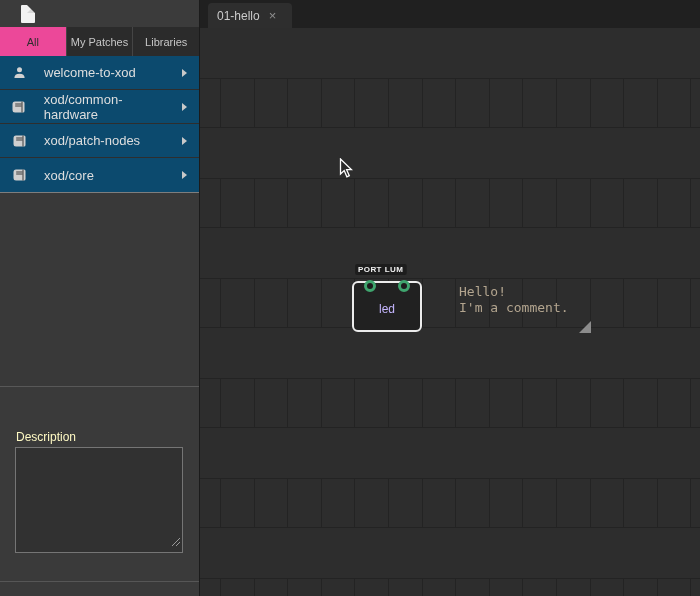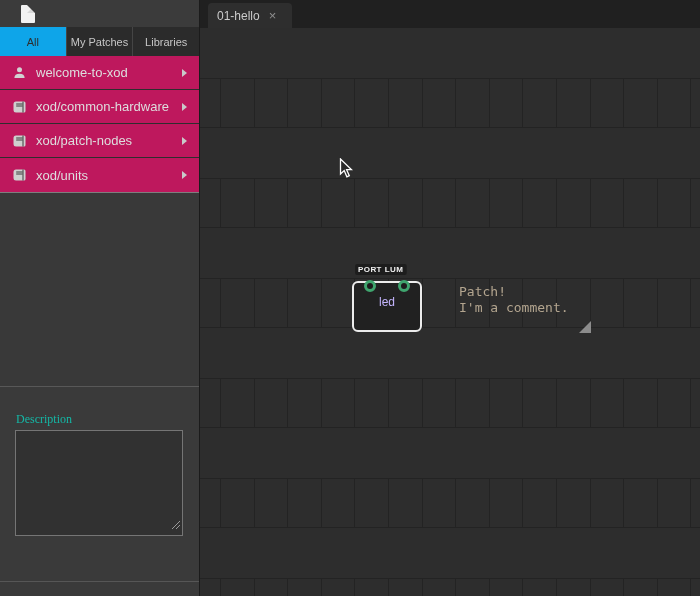--- a/index.html
+++ b/index.html
@@ -12,34 +12,34 @@
   .sidebar { width:200px; height:596px; display:flex; flex-direction:column;
              background:#393939; border-right:1px solid #1b1b1b; }
   .sb-toolbar { height:27px; background:#3b3b3b; display:flex; align-items:center; padding-left:21px; }
   .doc-icon { width:14px; height:18px; background:#f2f2f2; border-radius:1px; position:relative; }
   .doc-icon::after { content:''; position:absolute; top:0; right:0; width:0; height:0;
                      border:4px solid; border-color:#3b3b3b #3b3b3b #d8d8d8 transparent; border-top-color:#3b3b3b; }
   .sb-tabs { height:29px; display:flex; background:#2b2b2b; }
   .sb-tab { flex:1; display:flex; align-items:center; justify-content:center;
             font-size:11px; color:#c6c6c6; border-right:1px solid #454545; cursor:default; }
   .sb-tab:last-child { border-right:none; }
-  .sb-tab.active { background:#0ea5e9; color:#2e2e2e; }
+  .sb-tab.active { background:#ec4899; color:#2e2e2e; }
   .sb-list { border-bottom:1px solid #7e7e7e; }
-  .sb-item { height:34px; background:#be185d; border-bottom:1px solid #2e2e2e;
-             display:flex; align-items:center; padding:12px 12px; }
+  .sb-item { height:34px; background:#0c4a6e; border-bottom:1px solid #2e2e2e;
+             display:flex; align-items:center; padding:12px 12px;gap:8px; }
   .sb-item:last-child { border-bottom:none; }
   .sb-item .li-icon { width:14px; display:flex; justify-content:center; margin-right:10px; }
   .sb-item .li-label { font-size:13px; color:#dedede; }
   .chevron { margin-left:auto; width:0; height:0;
              border-left:5px solid #c9c9c9; border-top:4px solid transparent; border-bottom:4px solid transparent; }
   .sb-spacer { flex:1; background:#393939; }
   .sb-patch { height:195px; background:#3a3a3a; border-top:1px solid #585858; padding:10px 16px 0 16px; }
   .patch-line { font-size:13px; color:#8f8f8f; }
   .patch-name { color:var(--patch-link,#3ab6d6); font-weight:bold; text-decoration:none; }
-  .desc-label { font-size:12px; color:#14b8a6; margin-top:15px; margin-bottom:3px;font-family:Liberation Serif, serif; }
+  .desc-label { font-size:12px; color:#fef9c3; margin-top:33px; margin-bottom:3px; }
   .desc-wrap { position:relative; width:168px; height:106px; margin-left:-1px; }
   .desc-wrap textarea { width:168px; height:106px; background:#313131; border:1px solid #757575;
                         resize:none; outline:none; color:#cccccc; font-family:"Liberation Sans",sans-serif; }
   .desc-handle { position:absolute; right:2px; bottom:2px; }
   .sb-bottom { height:15px; background:#3a3a3a; border-top:1px solid #565656; }
 
   
   .editor { flex:1; display:flex; flex-direction:column; }
   .tabbar { height:28px; background:#202020; display:flex; align-items:flex-end; }
   .etab { margin-left:8px; height:25px; width:84px; background:#2e2e2e; border-radius:4px 4px 0 0;
@@ -48,21 +48,21 @@
 
   .canvas { position:relative; height:568px; background:#2d2d2d; overflow:hidden; }
   .grid-band { position:absolute; left:0; right:0; height:50px;
                border-top:1px solid #232323; border-bottom:1px solid #232323;
                background:repeating-linear-gradient(to right,
                  transparent 0px, transparent 20px, #232323 20px, #232323 21px, transparent 21px, transparent 33.6px); }
 
   
   .node { position:absolute; left:152px; top:253px; width:70px; height:51px;
           background:#212121; border:2px solid #ececec; border-radius:6px;
-          display:flex; justify-content:center; padding-top:12px; }
+          display:flex; align-items:center; justify-content:center; padding-top:4px; }
   .node-label { font-size:12px; color:#c4b5fd; }
   .pin { position:absolute; width:12px; height:12px; border-radius:50%;
          border:3px solid var(--pin-outline,#3fa56e); background:#1d1d1d; top:-3px; }
   .pin.p0 { left:10px; } .pin.p1 { left:44px; }
   .pin-label { position:absolute; top:-19px; transform:translateX(-50%);
                background:#1d1d1d; color:#f0f0f0; font-size:8px; font-weight:bold;
                letter-spacing:.4px; padding:1px 3px; border-radius:2px; white-space:nowrap; }
   .pin-label.l0 { left:16px; } .pin-label.l1 { left:40px; }
 
   
@@ -124,21 +124,21 @@
         <span class="chevron"></span>
       </div>
       <div class="sb-item">
         <span class="li-icon">
           <svg viewBox="0 0 13 12" width="13" height="12">
               <path d="M3 0.5 L11 0.5 Q12.5 0.5 12.5 2 L12.5 10 Q12.5 11.5 11 11.5 L3 11.5 Q0.5 11.5 0.5 9 L0.5 3 Q0.5 0.5 3 0.5 Z" fill="#cfcfcf"></path>
               <path d="M3.2 3 h6.4 M3.2 5 h6.4" stroke="#3d3d3d" stroke-width="1"></path>
               <path d="M10 0.5 V11.5" stroke="#3d3d3d" stroke-width="1"></path>
             </svg>
         </span>
-        <span class="li-label">xod/units</span>
+        <span class="li-label">xod/core</span>
         <span class="chevron"></span>
       </div>
     </div>
 
     <div class="sb-spacer"></div>
 
     <div class="sb-patch">
       <div class="desc-label">Description</div>
       <div class="desc-wrap">
         <textarea style=""></textarea>
@@ -170,21 +170,21 @@
 
       <div class="node">
         <span class="pin-label l0">PORT</span>
         <span class="pin-label l1">LUM</span>
         <span class="pin p0"></span>
         <span class="pin p1"></span>
         <span class="node-label">led</span>
       </div>
 
       <div class="comment">
-        <div class="comment-text"><span>Patch!</span><br><span>I'm a comment.</span></div>
+        <div class="comment-text"><span>Hello!</span><br><span>I'm a comment.</span></div>
         <span class="comment-handle"></span>
       </div>
 
       <svg class="cursor" width="14" height="21" viewBox="0 0 14 21">
         <path d="M1.5 1 L1.5 16 L5.2 12.6 L7.9 18.8 L10.3 17.7 L7.6 11.7 L12.6 11.7 Z" fill="#2b2b2b" stroke="#ffffff" stroke-width="1.3"></path>
       </svg>
     </div>
   </main>
 </div>
 

